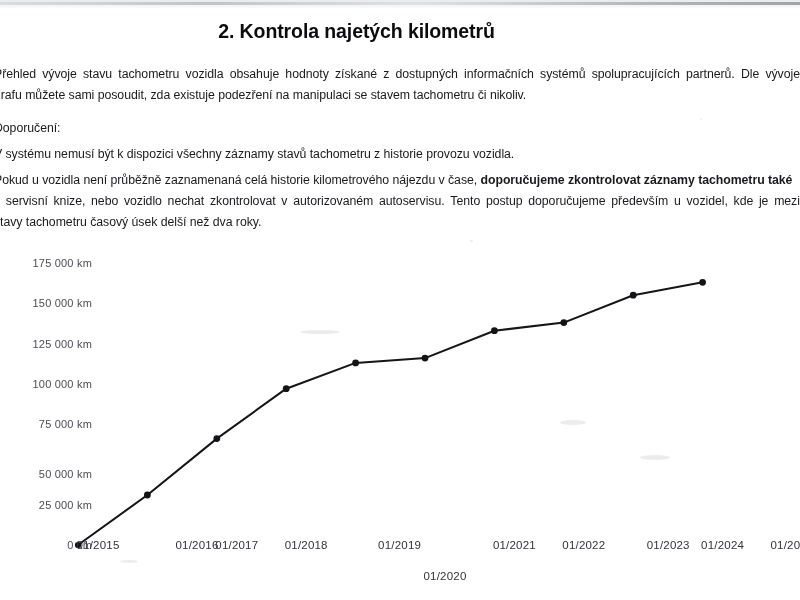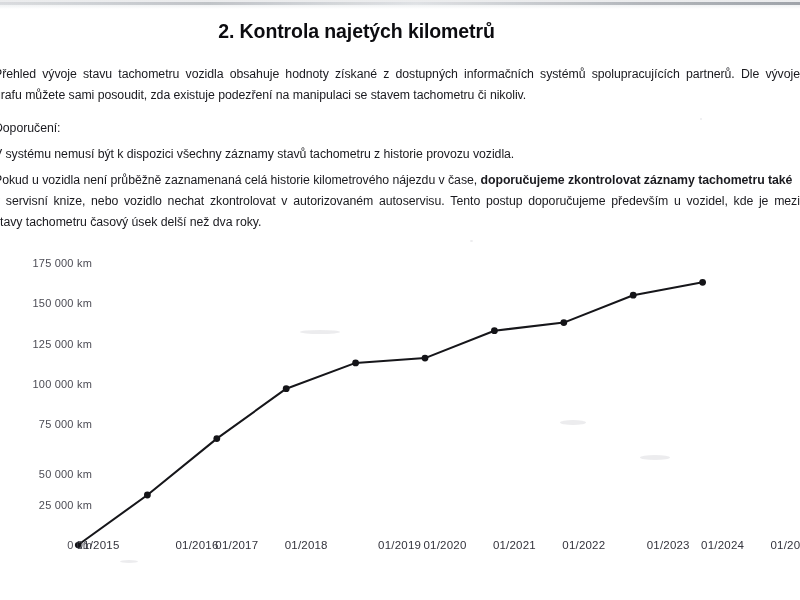--- a/index.html
+++ b/index.html
@@ -231,21 +231,21 @@
         <circle cx="702.6" cy="36.3" r="3.4"></circle>
       </g>
   </svg>
 
   <div id="x-axis">
       <div class="x-tick" style="left: 98px;">01/2015</div>
       <div class="x-tick" style="left: 175px; padding-left: 44px;">01/2016</div>
       <div class="x-tick" style="left: 236.8px;">01/2017</div>
       <div class="x-tick" style="left: 306.2px;">01/2018</div>
       <div class="x-tick" style="left: 375.6px; margin-left: 24px;">01/2019</div>
-      <div class="x-tick" style="left: 445px;">01/2020</div>
+      <div class="x-tick" style="left: 445px; margin-top: 31px;">01/2020</div>
       <div class="x-tick" style="left: 514.4px;">01/2021</div>
       <div class="x-tick" style="left: 583.8px;">01/2022</div>
       <div class="x-tick" style="left: 653.2px; margin-left: 15px;">01/2023</div>
       <div class="x-tick" style="left: 722.6px;">01/2024</div>
       <div class="x-tick" style="left: 792px;">01/2025</div>
     </div>
 
 </div>
 
 <div class="speck" style="left: 470px; top: 240px; width: 3px; height: 2px;"></div>

